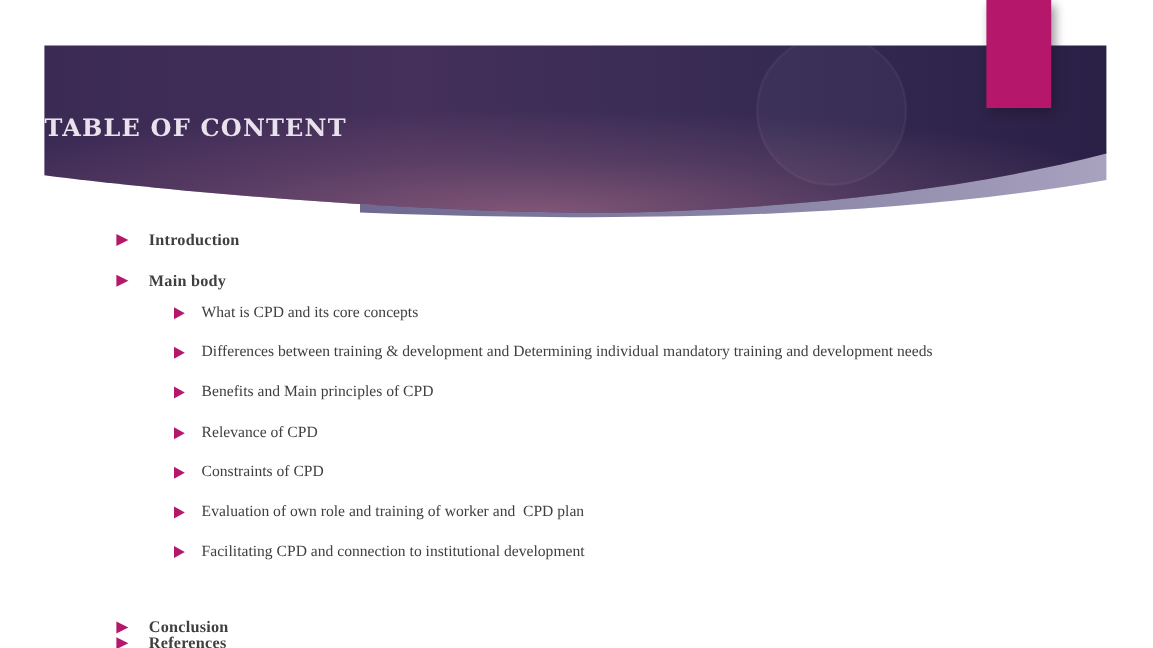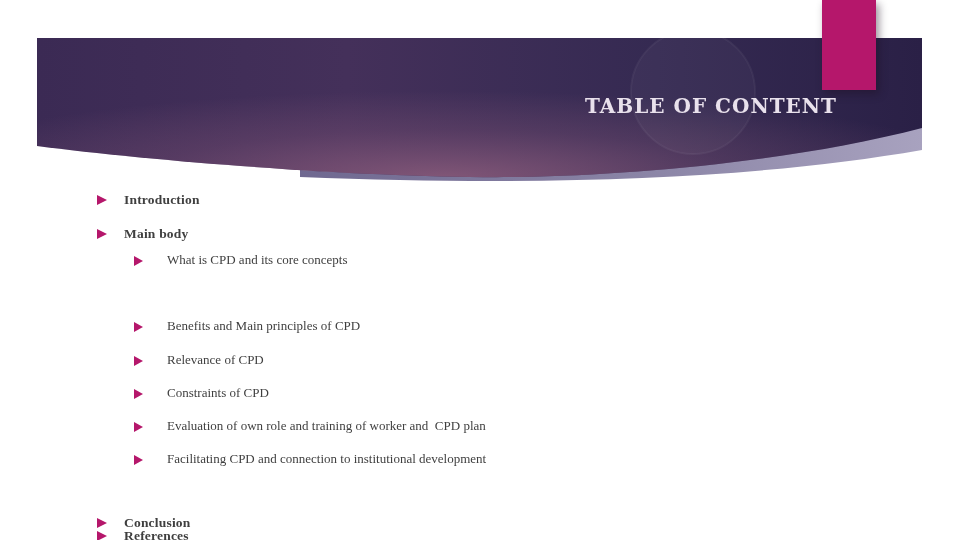--- a/index.html
+++ b/index.html
@@ -35,21 +35,21 @@
     height: 90px;
     background: #b5176b;
     box-shadow: 3px 4px 8px rgba(30, 15, 35, 0.45);
     z-index: 2;
   }
   .slide-title {
     position: absolute;
     left: 37px;
     top: 93px;
     width: 800px;
-    text-align: right;
+    text-align: left;
     font-family: "DejaVu Serif", serif;
     font-weight: 700;
     font-size: 20px;
     line-height: 26px;
     letter-spacing: 1px;
     color: #e9e1ec;
     z-index: 3;
     white-space: pre;
   }
   .toc {
@@ -69,21 +69,21 @@
     white-space: pre;
   }
   .toc-row.l1 { left: 97px; }
   .toc-row.l1 .label {
     margin-left: 17px;
     font-size: 13.5px;
     line-height: 16px;
     font-weight: 700;
     letter-spacing: 0.2px;
   }
-  .toc-row.l2 { left: 134px; gap: 10px; }
+  .toc-row.l2 { left: 145px; }
   .toc-row.l2 .label {
     margin-left: 14px;
     font-size: 13px;
     line-height: 16px;
     font-weight: 400;
   }
   .bullet {
     width: 0;
     height: 0;
     border-style: solid;
@@ -152,20 +152,24 @@
     <div class="toc-row l1" style="top:226px">
       <span class="bullet"></span>
       <span class="label">Main body</span>
     </div>
 
     <div class="toc-row l2" style="top:252px">
       <span class="bullet"></span>
       <span class="label">What is CPD and its core concepts</span>
     </div>
 
+    <div class="toc-row l2" style="top:285px">
+      <span class="bullet"></span>
+      <span class="label">Differences between training &amp; development and Determining individual mandatory training and development needs</span>
+    </div>
 
     <div class="toc-row l2" style="top:318px">
       <span class="bullet"></span>
       <span class="label">Benefits and Main principles of CPD</span>
     </div>
 
     <div class="toc-row l2" style="top:352px">
       <span class="bullet"></span>
       <span class="label">Relevance of CPD</span>
     </div>

